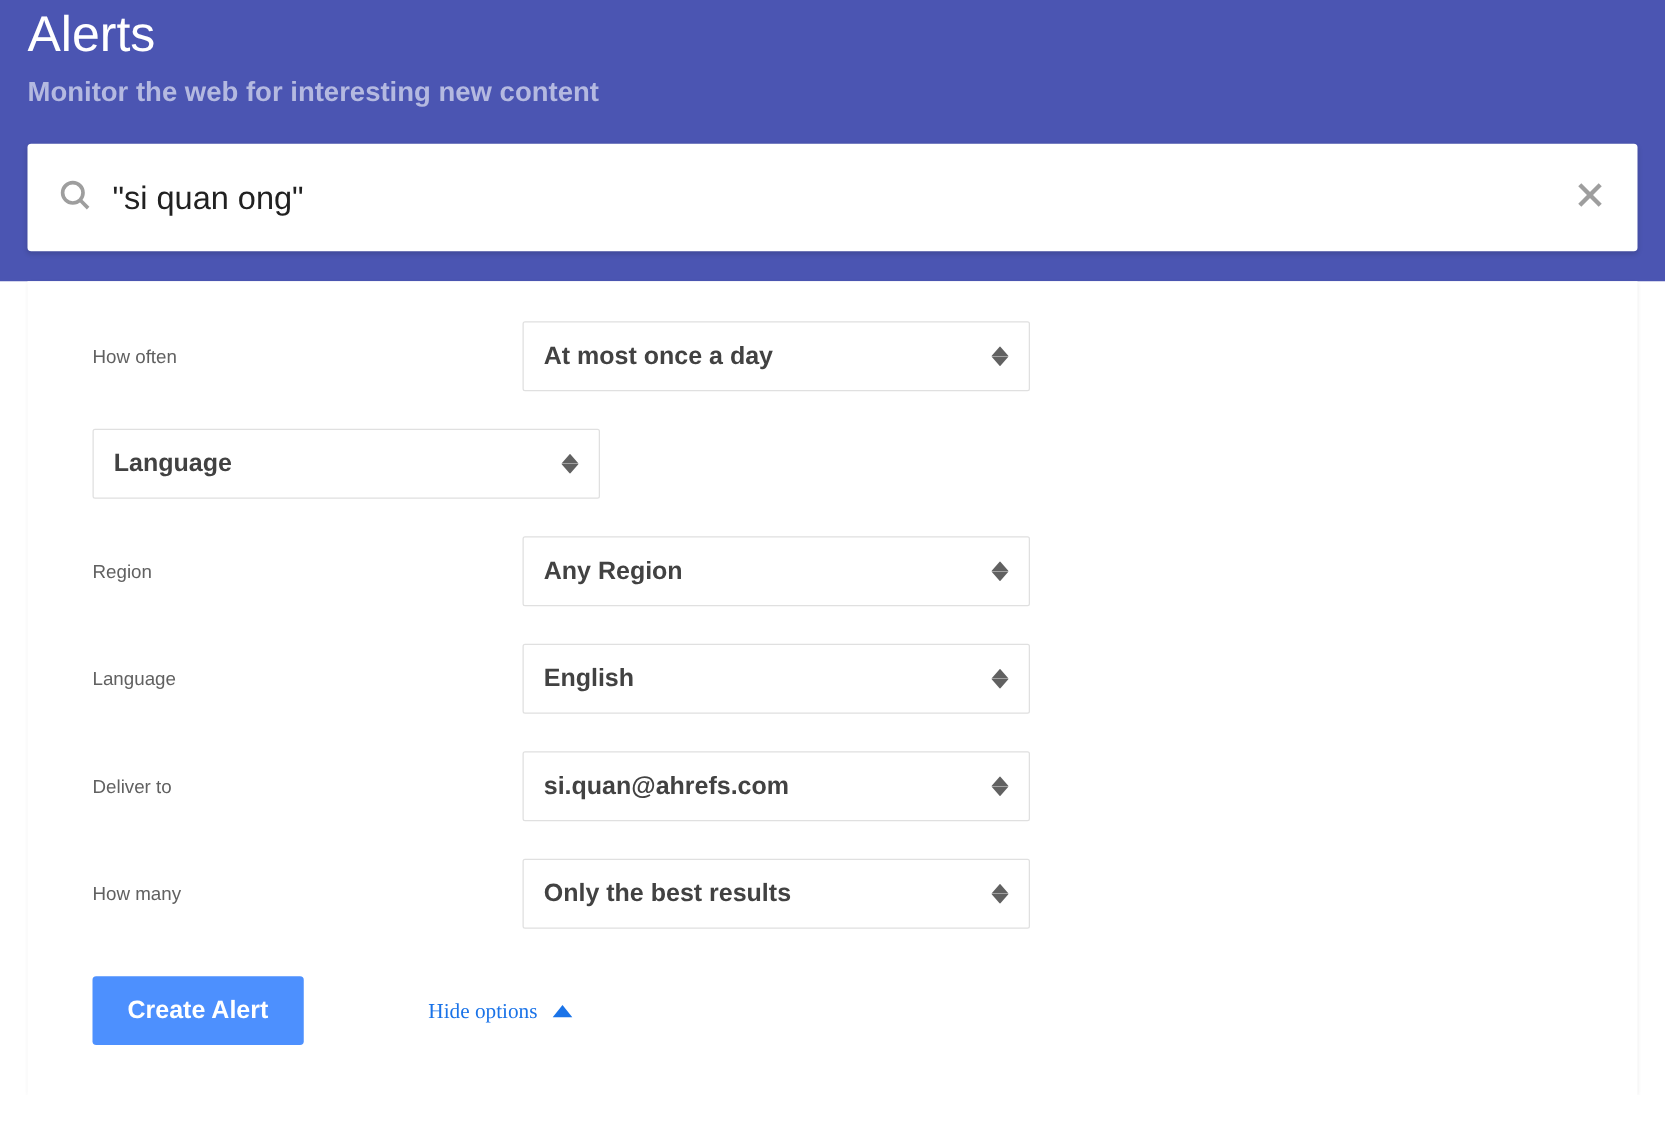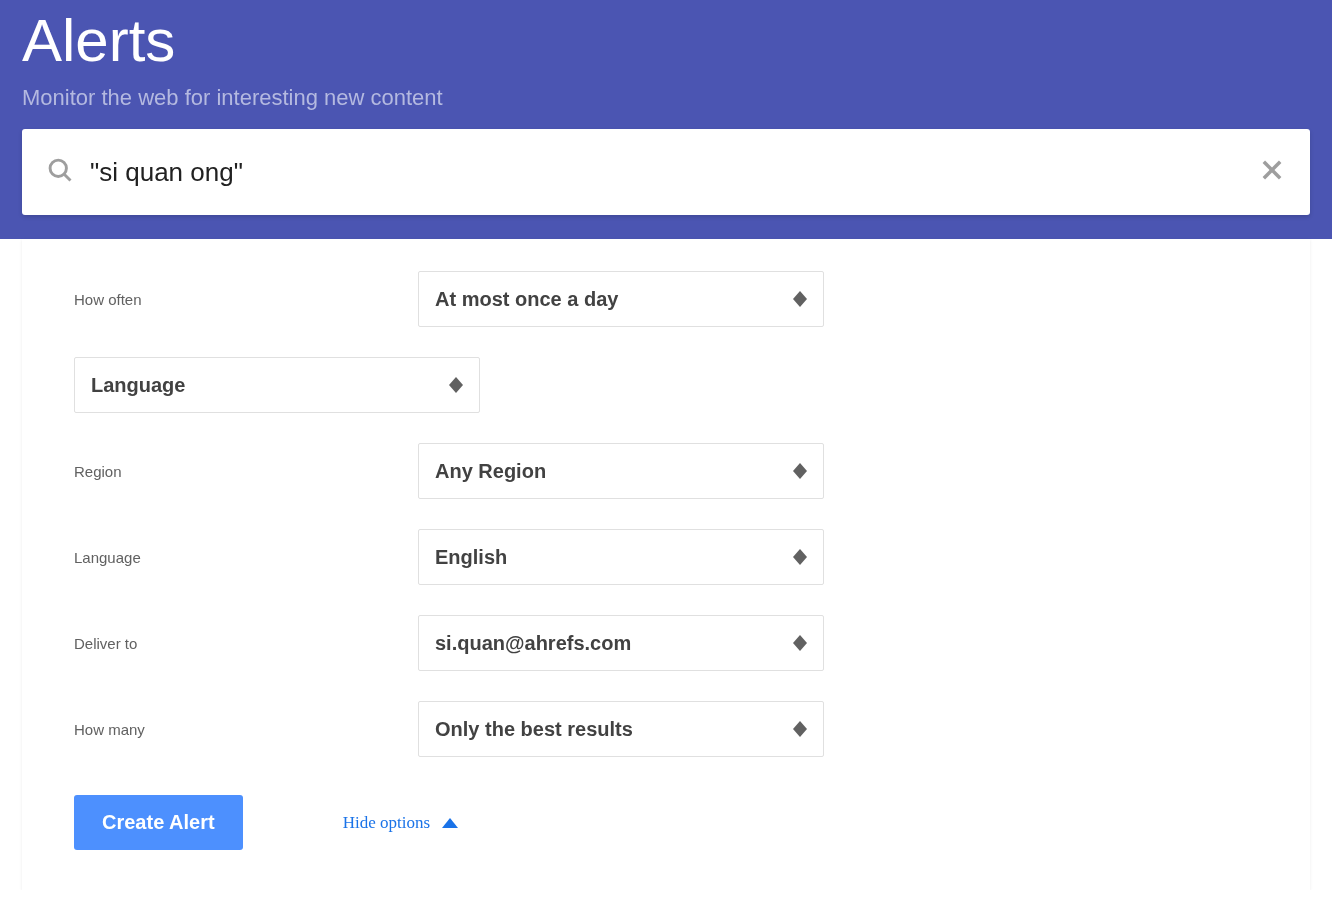--- a/index.html
+++ b/index.html
@@ -13,29 +13,29 @@
       width: 1332px;
     }
     .header {
       background: #4b55b2;
       padding: 0 22px;
       padding-top: 6px;
       padding-bottom: 24px;
     }
     .header-title {
       color: #fff;
-      font-size: 60px;
+      font-size: 40px;
       font-weight: 400;
       margin-bottom: 10px;
     }
     .header-subtitle {
       color: #b4b9e0;
       font-size: 22px;
-      font-weight: 400;
-      margin-bottom: 18px;
+      font-weight: 700;
+      margin-bottom: 28px;
     }
     .search-container {
       background: #fff;
       border-radius: 3px;
       display: flex;
       align-items: center;
       padding: 0 24px;
       height: 86px;
       box-shadow: 0 2px 4px rgba(0,0,0,0.15);
     }

